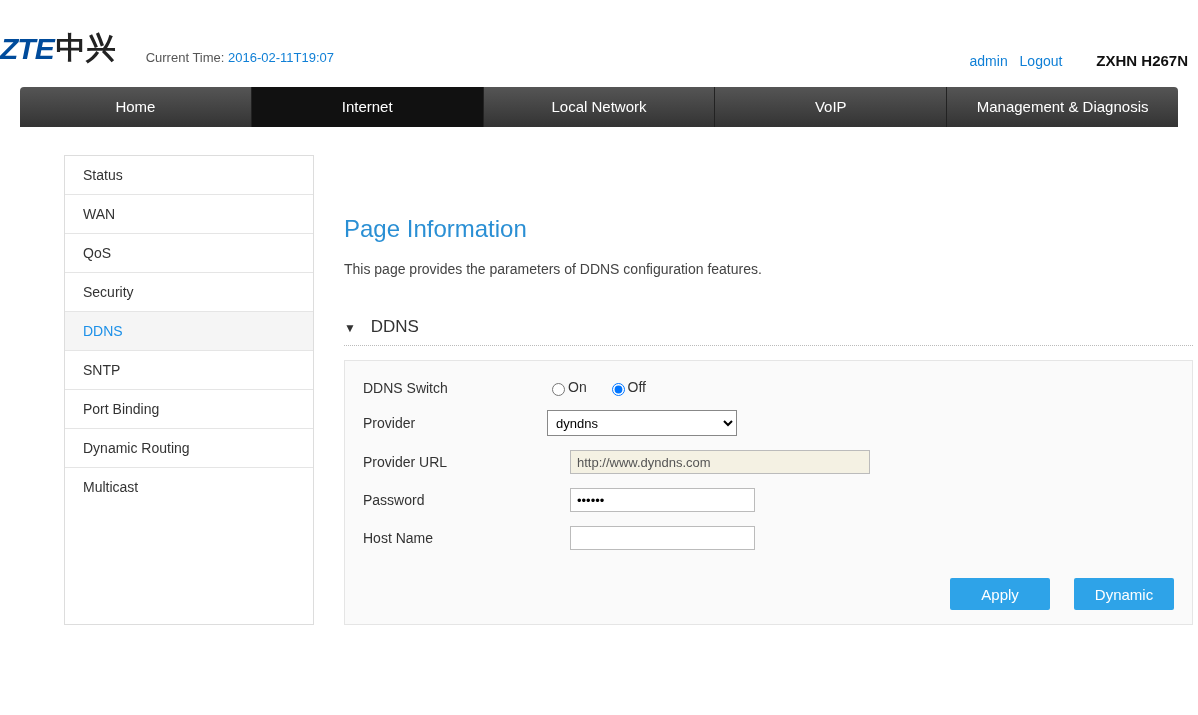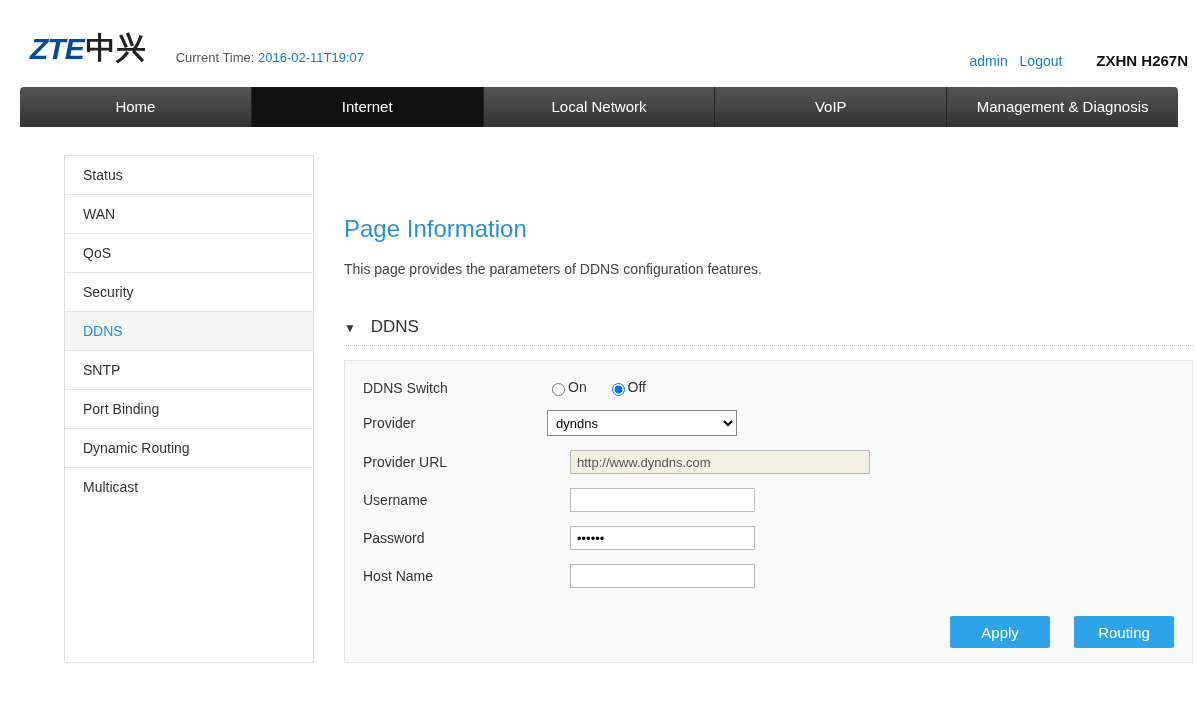--- a/index.html
+++ b/index.html
@@ -12,21 +12,20 @@
     color: #333;
     width: 1198px;
   }
   .header {
     display: flex;
     align-items: flex-end;
     padding: 28px 0 18px 0;
     position: relative;
   }
   .logo {
-    margin-left: 30px;
     display: inline-block;
   }
   .logo-text {
     font-size: 30px;
     font-weight: 900;
     font-style: italic;
     color: #004b9b;
     letter-spacing: -1px;
     display: inline-block;
     vertical-align: middle;
@@ -270,35 +269,31 @@
         <select class="fld">
           <option>dyndns</option>
         </select>
       </div>
 
       <div class="form-row">
         <div class="form-label">Provider URL</div>
         <input class="fld readonly" readonly="" value="http://www.dyndns.com" style="">
       </div>
 
-      <div class="form-row">
-        <div class="form-label">Username</div>
-        <input class="fld" type="text" value="" style="">
-      </div>
 
       <div class="form-row">
         <div class="form-label">Password</div>
         <input class="fld" type="text" value="••••••" style="">
       </div>
 
       <div class="form-row">
         <div class="form-label">Host Name</div>
         <input class="fld" type="text" value="" style="">
       </div>
 
       <div class="btn-row">
         <button class="btn">Apply</button>
-        <button class="btn">Routing</button>
+        <button class="btn">Dynamic</button>
       </div>
 
     </div>
   </div>
 </div>
 
 </body></html>

